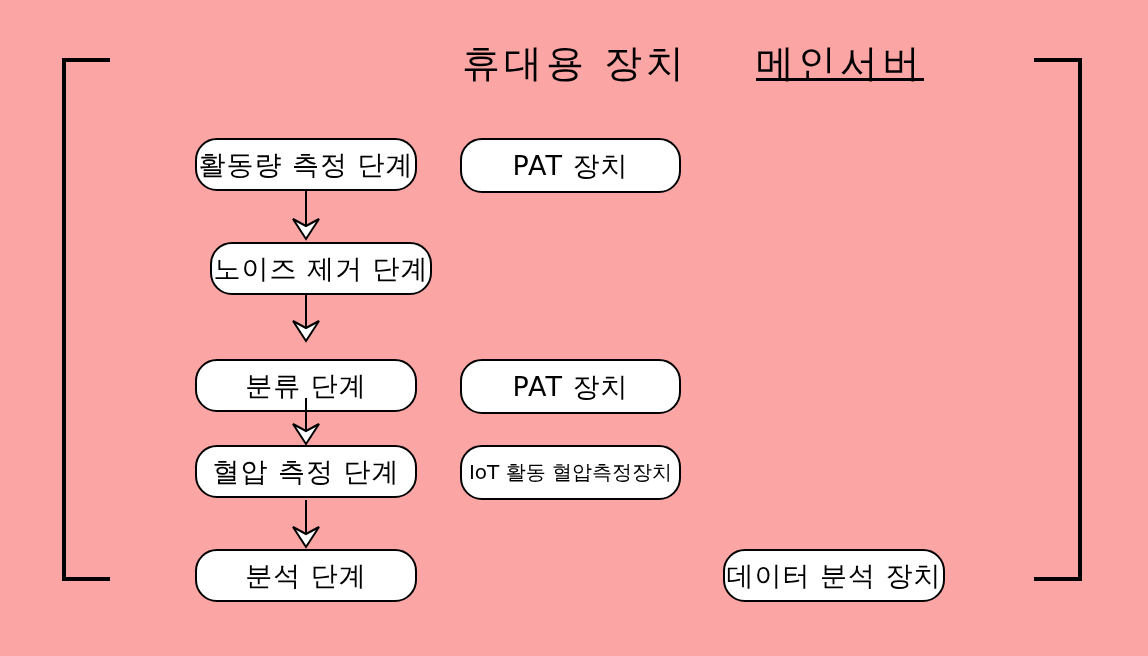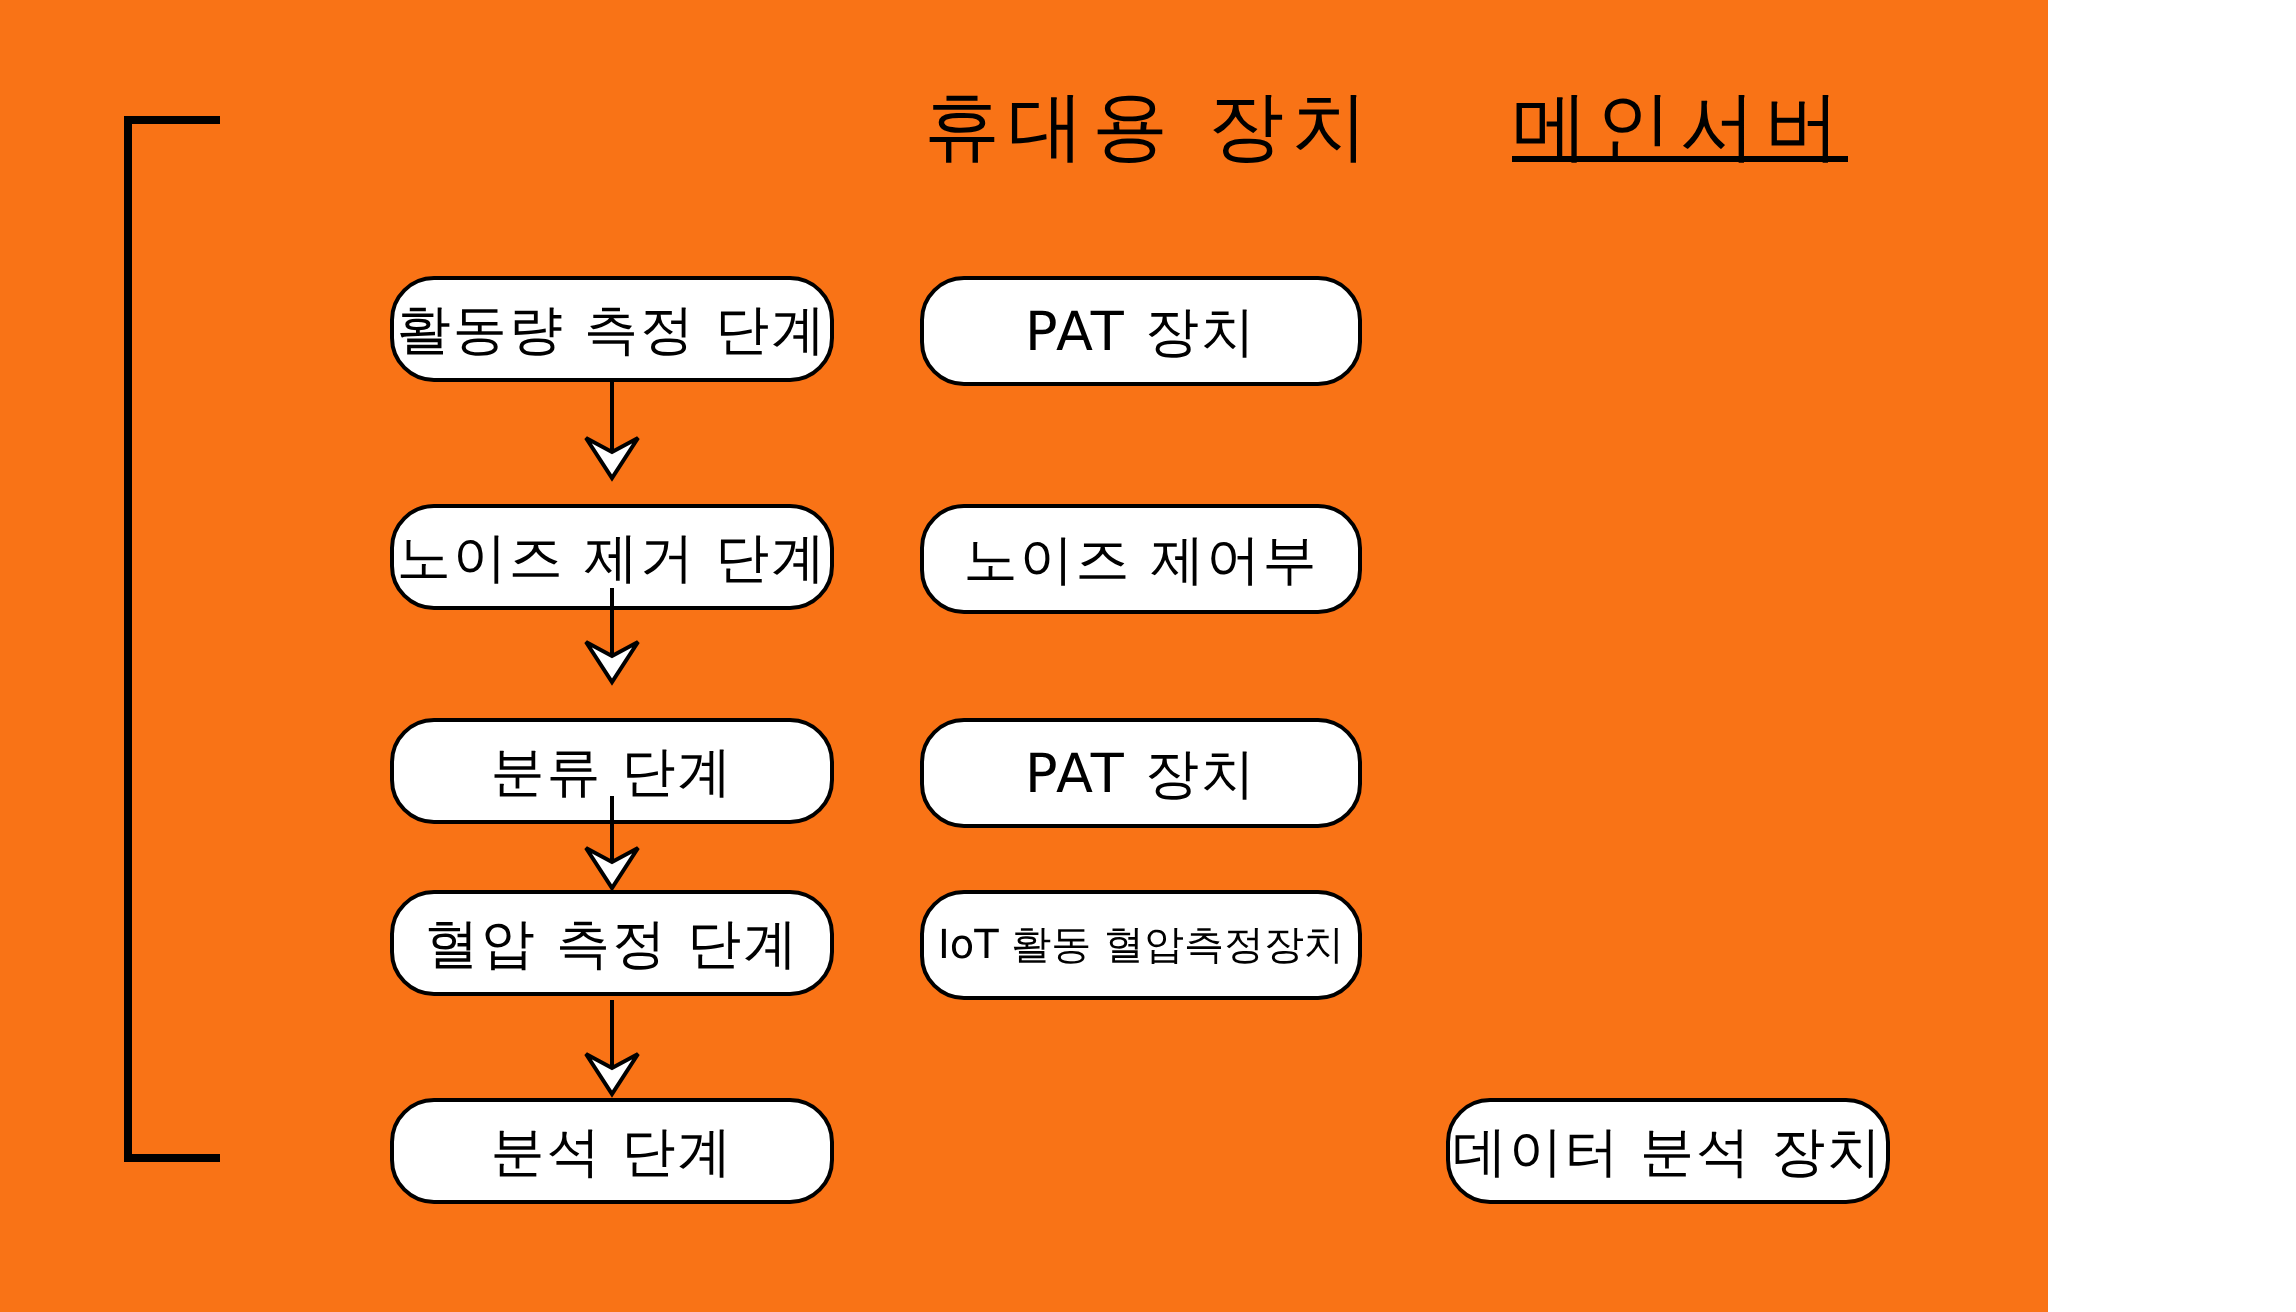--- a/index.html
+++ b/index.html
@@ -2,23 +2,23 @@
 <html><head>
 <meta charset="utf-8">
 <style>
   html, body {
     margin: 0;
     padding: 0;
     background: #ffffff;
   }
   .canvas {
     position: relative;
-    width: 1024px;
+    width: 1148px;
     height: 656px;
-    background: #f97316;
+    background: #fca5a5;
     font-family: "DejaVu Sans", sans-serif;
     color: #000000;
     overflow: hidden;
   }
   .col-header {
     position: absolute;
     top: 38px;
     transform: translateX(-50%);
     font-size: 38px;
     font-weight: 500;
@@ -58,21 +58,21 @@
     justify-content: center;
     font-size: 27px;
     letter-spacing: 1px;
     white-space: nowrap;
     text-align: center;
   }
   .col-steps  { left: 195px; width: 222px; height: 53px; }
   .col-device { left: 460px; width: 221px; height: 55px; }
 
   .row1 { top: 138px; }
-  .row2 { top: 252px; }
+  .row2 { top: 242px; margin-left: 15px; }
   .row3 { top: 343px; margin-top: 16px; }
   .row4 { top: 445px; }
   .row5 { top: 549px; }
 
   .node-small-text { font-size: 20px; letter-spacing: 0; }
 
   .server-node {
     left: 723px;
     width: 222px;
     height: 53px;
@@ -100,21 +100,20 @@
   <div class="bracket bracket-left"></div>
   <div class="bracket bracket-right"></div>
 
   <div class="node col-steps row1">활동량 측정 단계</div>
   <div class="node col-steps row2">노이즈 제거 단계</div>
   <div class="node col-steps row3">분류 단계</div>
   <div class="node col-steps row4">혈압 측정 단계</div>
   <div class="node col-steps row5">분석 단계</div>
 
   <div class="node col-device row1">PAT 장치</div>
-  <div class="node col-device row2">노이즈 제어부</div>
   <div class="node col-device row3">PAT 장치</div>
   <div class="node col-device row4 node-small-text">IoT 활동 혈압측정장치</div>
 
   <div class="node server-node row5">데이터 분석 장치</div>
 
   <svg class="arrow-svg arrow1" viewBox="0 0 40 48">
     <line x1="20" y1="0" x2="20" y2="36" stroke="#000" stroke-width="2"></line>
     <path d="M 7 28 L 20 48 L 33 28 L 20 35 Z" fill="#fff" stroke="#000" stroke-width="2" stroke-linejoin="miter"></path>
   </svg>
   <svg class="arrow-svg arrow2" viewBox="0 0 40 47">

